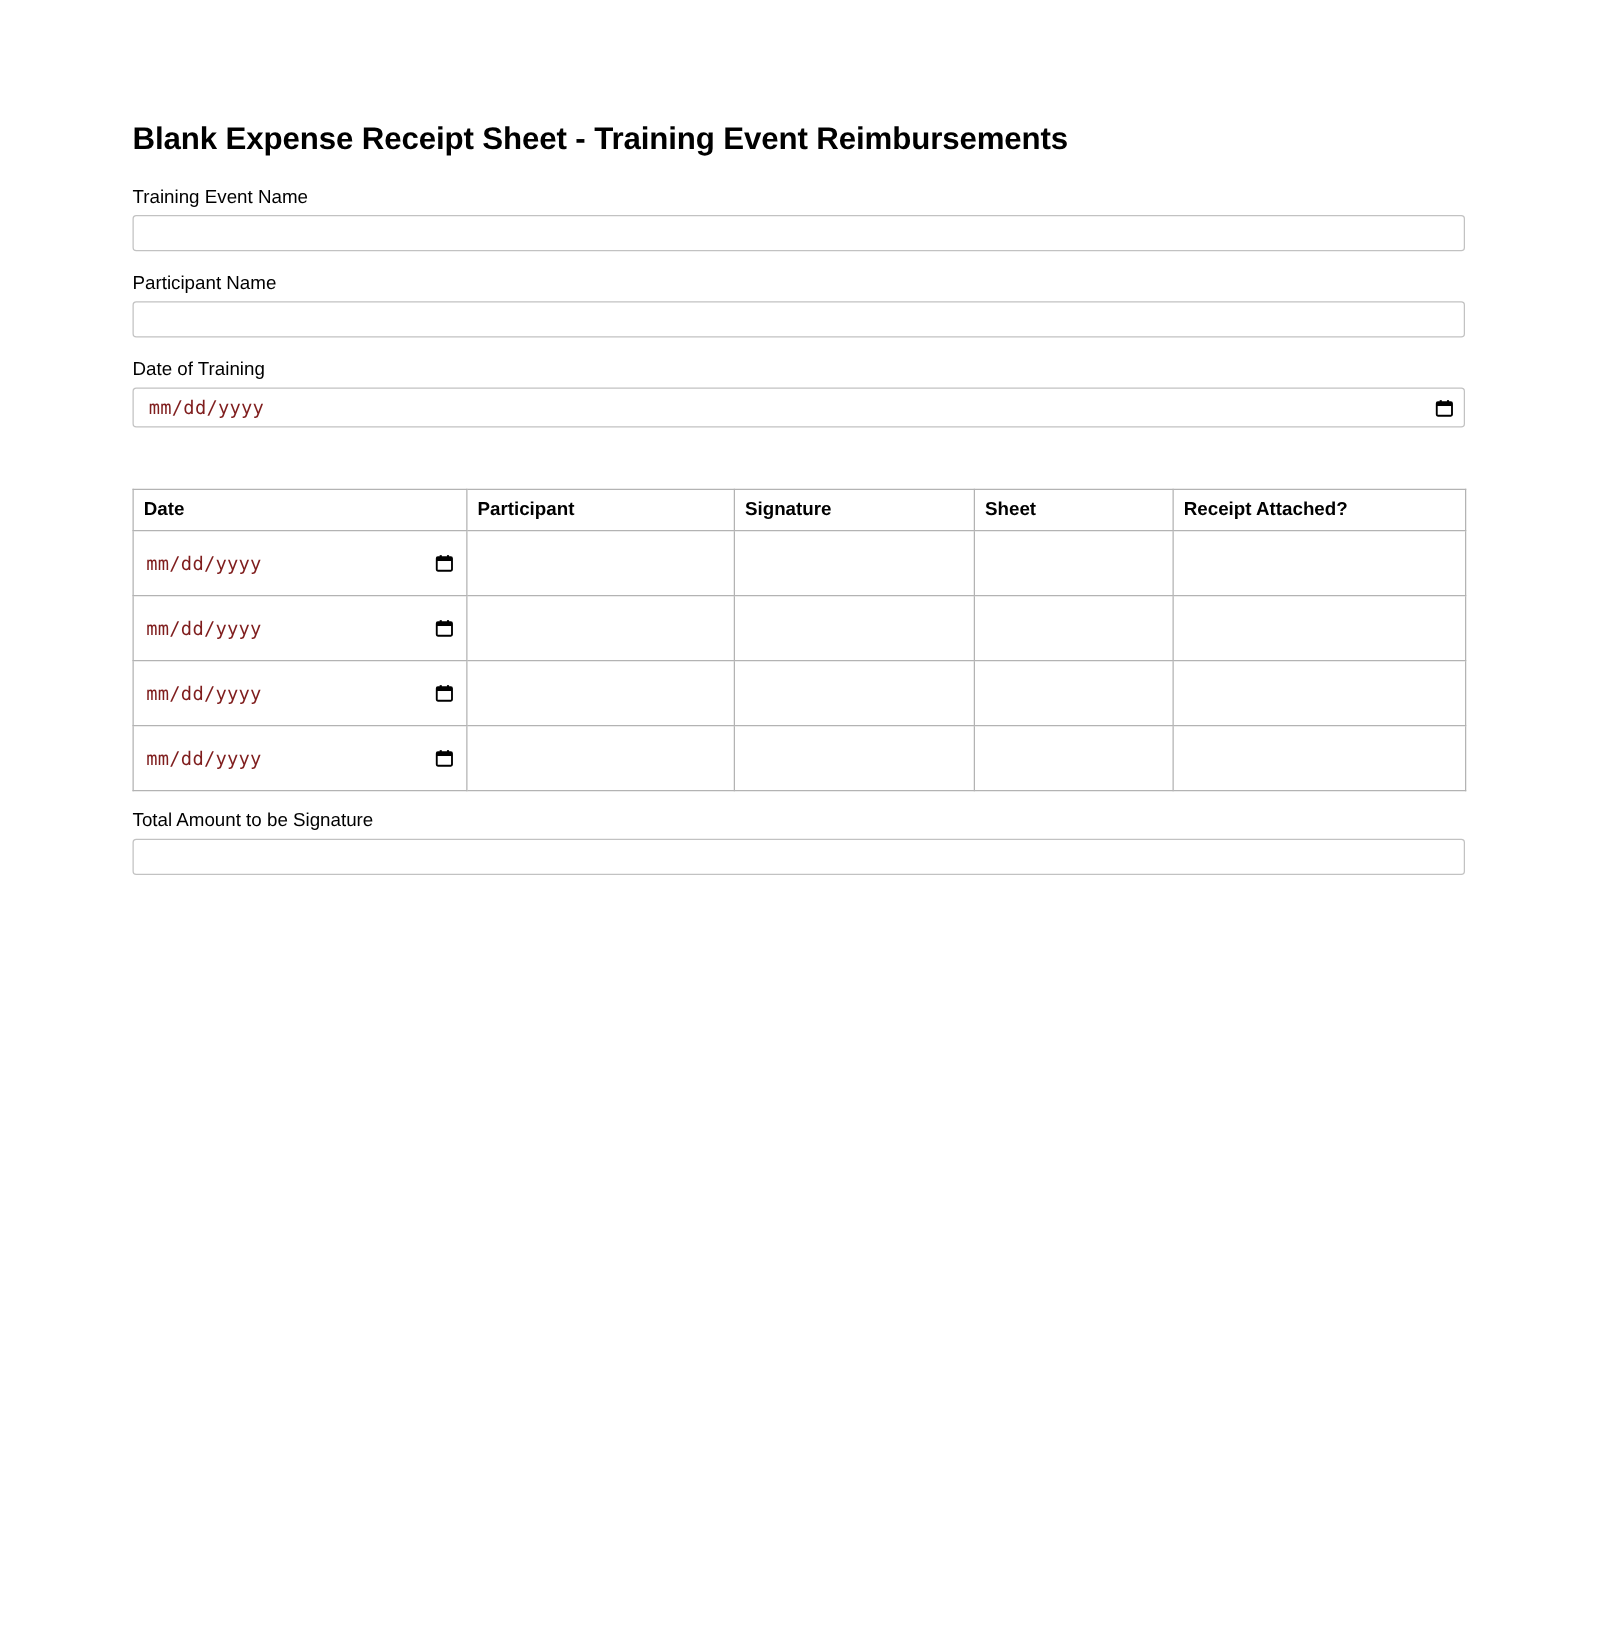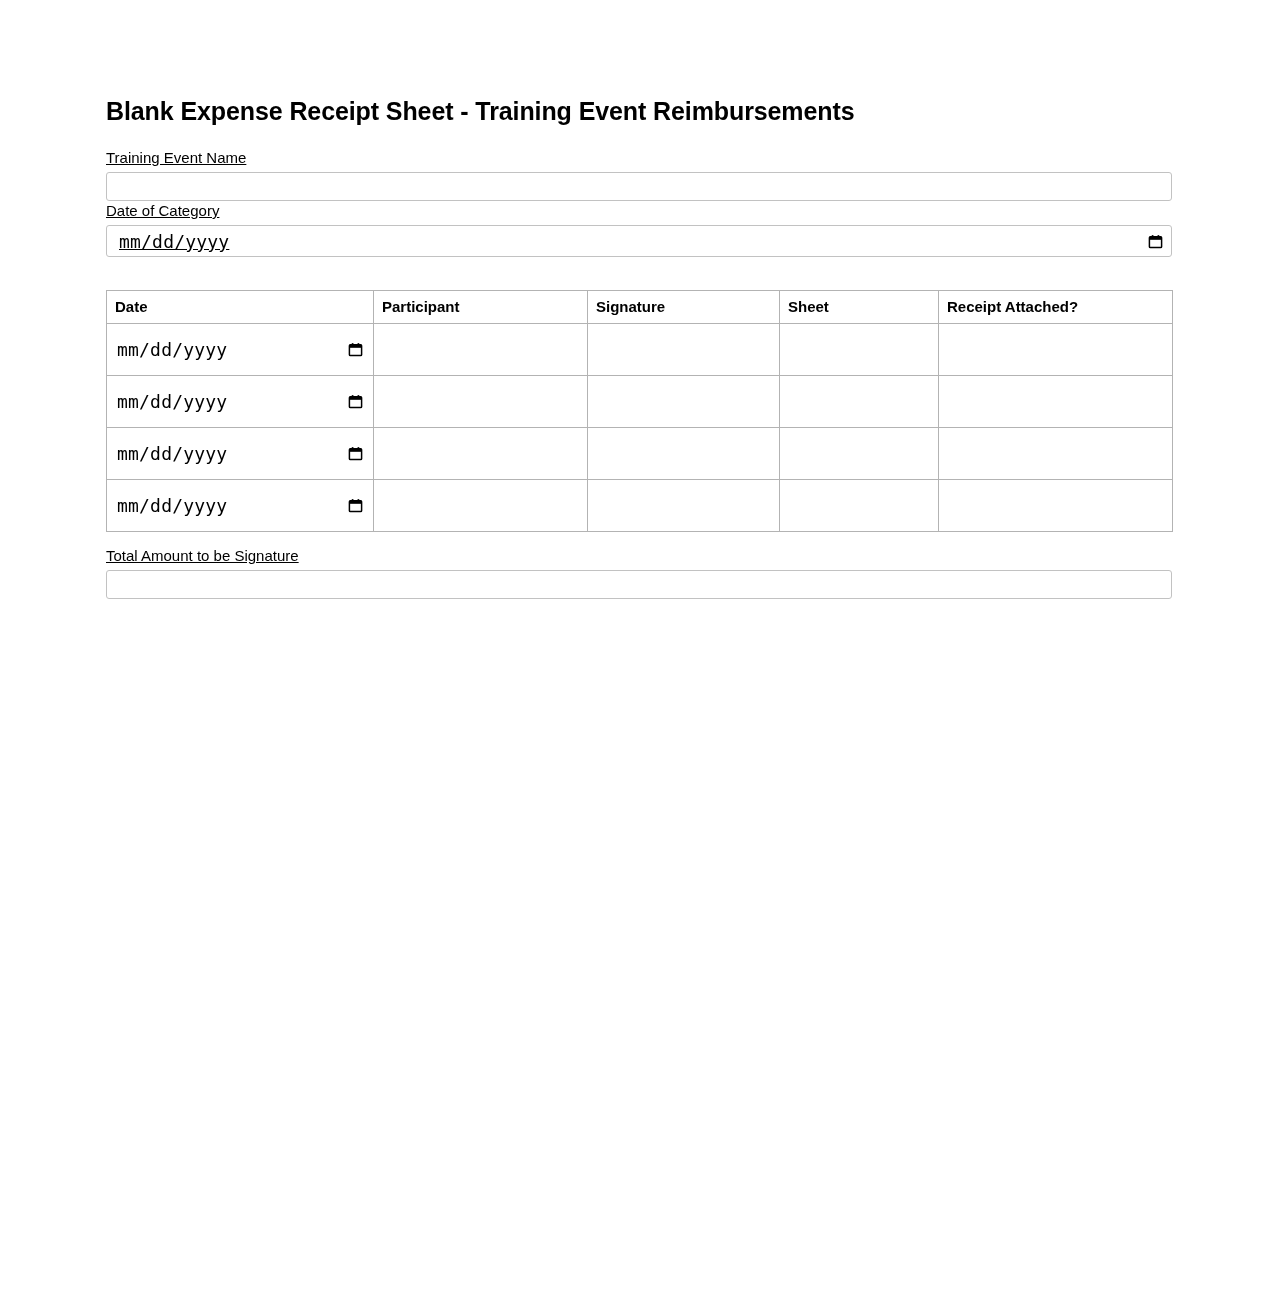--- a/index.html
+++ b/index.html
@@ -29,22 +29,21 @@
   }
   .doc-title {
     font-size: 25px;
     font-weight: bold;
     line-height: 30px;
     margin: 0 0 22px 0;
     letter-spacing: -0.1px;
     color: #000;
   }
   .field-block {
-    margin: 0 0 0 0;
-    text-decoration: underline;
+    margin: 0 0 16px 0;
   }
   .field-label {
     display: block;
     font-size: 15px;
     line-height: 19px;
     color: #000;
     margin: 0 0 5px 0;
   }
   .text-input {
     display: block;
@@ -69,23 +68,23 @@
     border-radius: 3px;
     background: #ffffff;
     position: relative;
     padding: 0 8px 0 12px;
     display: flex;
     align-items: center;
     justify-content: space-between;
   }
   .date-placeholder {
     font-family: "DejaVu Sans Mono", monospace;
-    font-size: 18px;
+    font-size: 15px;
     letter-spacing: 0.2px;
-    color: #000000;
+    color: #7f1d1d;
     white-space: nowrap;
   }
   .cal-icon {
     flex: 0 0 auto;
     width: 15px;
     height: 15px;
     display: block;
   }
   .spacer-before-table { height: 33px; }
 
@@ -178,23 +177,27 @@
 
   <div class="sheet">
 
     <h1 class="doc-title">Blank Expense Receipt Sheet - Training Event Reimbursements</h1>
 
     <div class="field-block">
       <label class="field-label">Training Event Name</label>
       <input class="text-input" type="text" placeholder="" style="">
     </div>
 
-
     <div class="field-block">
-      <label class="field-label">Date of Category</label>
+      <label class="field-label">Participant Name</label>
+      <input class="text-input" type="text" placeholder="" style="">
+    </div>
+
+    <div class="field-block">
+      <label class="field-label">Date of Training</label>
       <div class="date-input">
         <span class="date-placeholder">mm/dd/yyyy</span>
         <svg class="cal-icon" viewBox="0 0 16 16">
           <rect x="1.5" y="3" width="13" height="11.5" rx="1" ry="1" fill="#ffffff" stroke="#000000" stroke-width="1.6"></rect>
           <rect x="1.5" y="3" width="13" height="3.2" fill="#000000"></rect>
           <rect x="4" y="1.2" width="1.8" height="3" fill="#000000"></rect>
           <rect x="10.2" y="1.2" width="1.8" height="3" fill="#000000"></rect>
         </svg>
       </div>
     </div>

